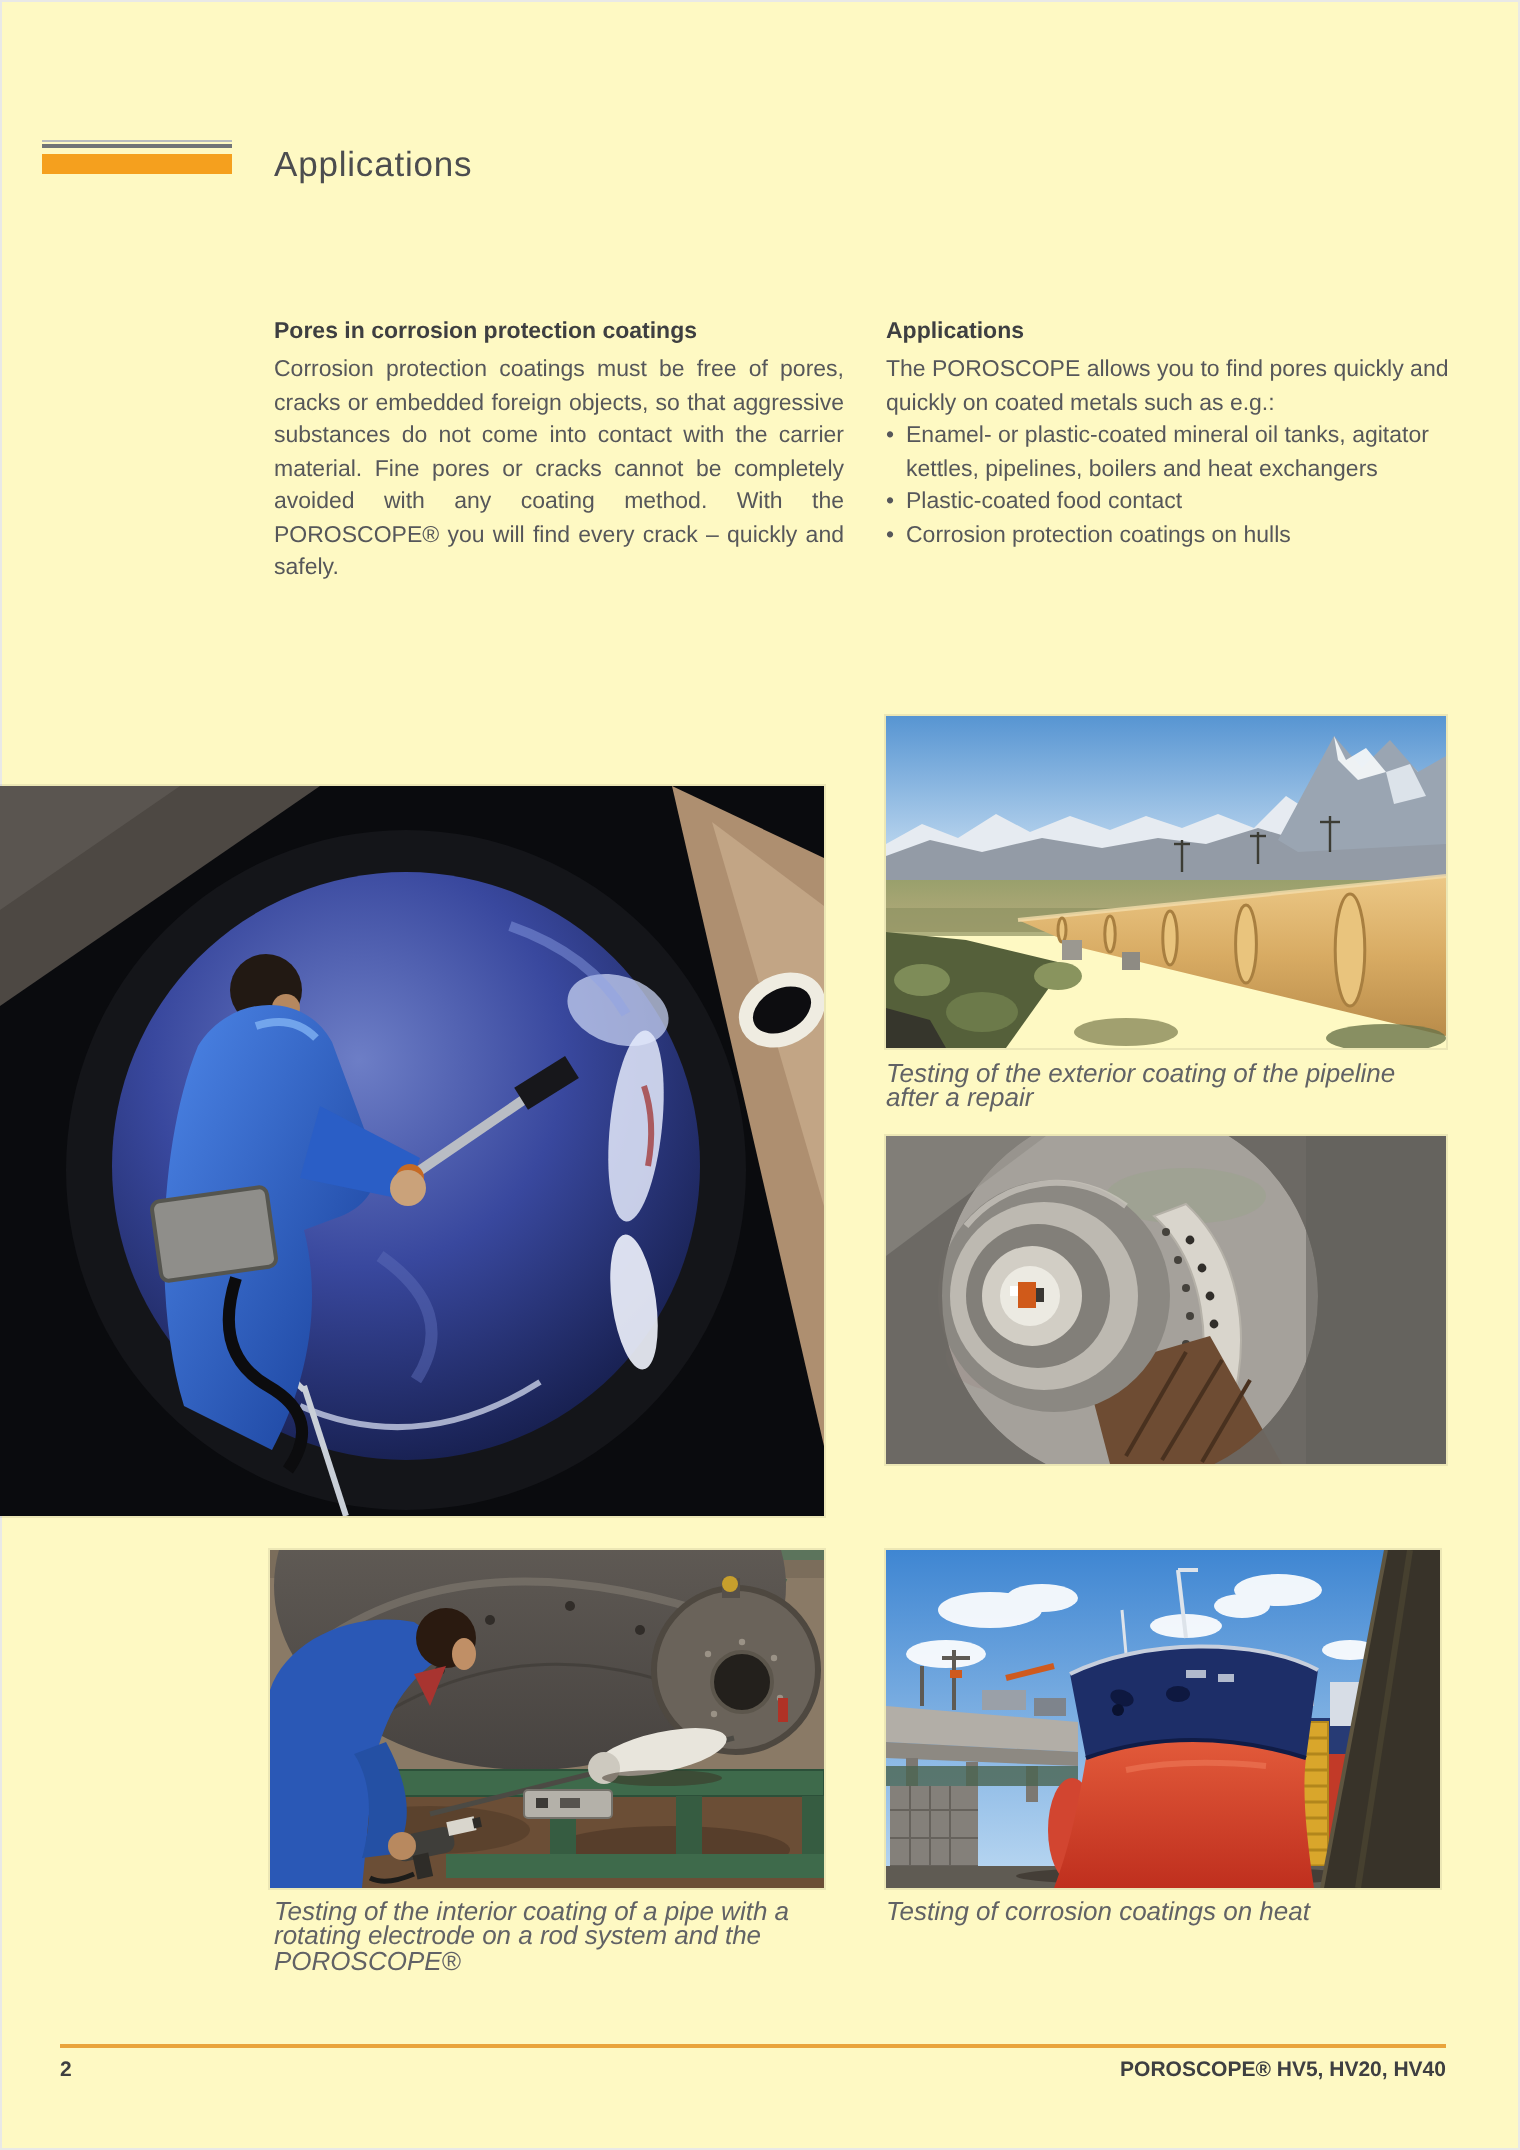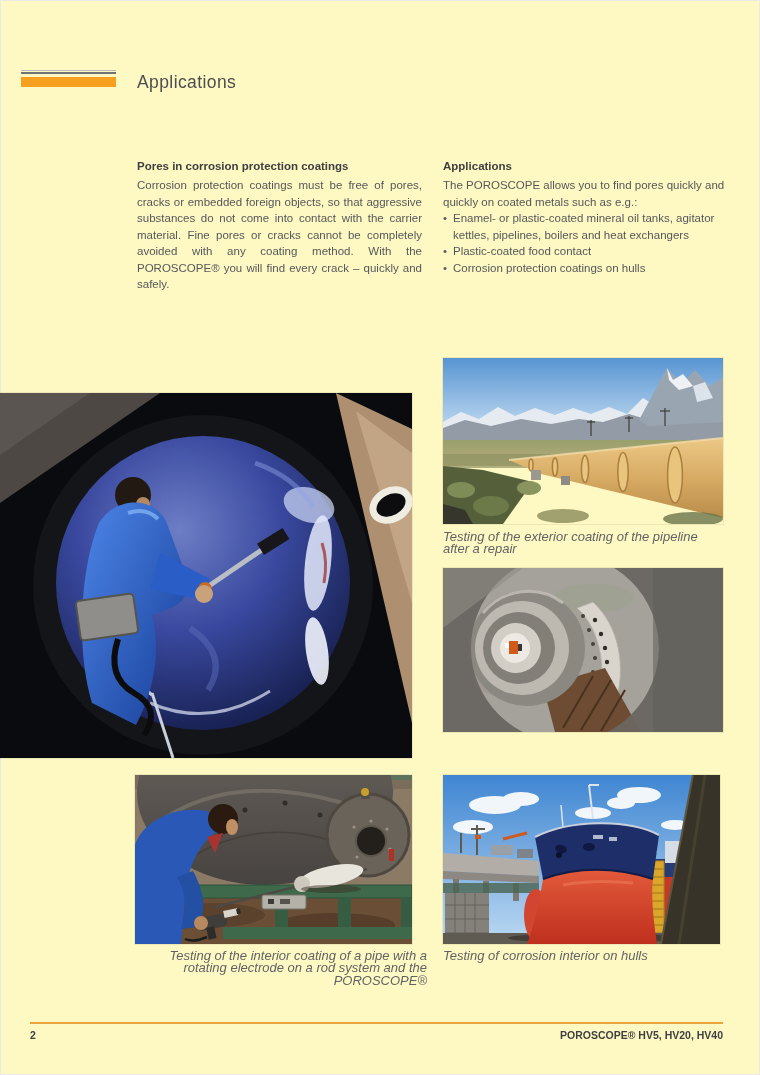--- a/index.html
+++ b/index.html
@@ -30,21 +30,21 @@
   .fig svg{display:block;width:100%;height:100%;}
   .fig-kettle{left:0;top:393px;width:412px;height:365px;}
   .fig-pipeline{left:443px;top:358px;width:280px;height:166px;}
   .fig-pipes{left:443px;top:568px;width:280px;height:164px;}
   .fig-workshop{left:135px;top:775px;width:277px;height:169px;}
   .fig-ship{left:443px;top:775px;width:277px;height:169px;}
   .caption{font-style:italic;font-size:13px;color:#616265;line-height:12.3px;}
   .cap-pipeline{left:443px;top:531px;width:280px;}
   .cap-pipes{left:443px;top:740px;width:280px;}
   .cap-kettle{left:22px;top:770px;width:112px;}
-  .cap-workshop{left:137px;top:950px;width:290px;text-align:right;}
+  .cap-workshop{left:137px;top:950px;width:290px;}
   .cap-ship{left:443px;top:950px;width:280px;}
   
   .footer-rule{left:30px;top:1022px;width:693px;height:2px;background:#E9A43C;}
   .footer-page{left:30px;top:1029px;font-size:10.5px;font-weight:bold;color:#3E3F41;}
   .footer-product{top:1029px;right:37px;font-size:10.5px;font-weight:bold;color:#3E3F41;}
 </style>
 </head>
 <body>
 
 <div class="page">
@@ -370,19 +370,19 @@
       <ellipse cx="118" cy="74" rx="6" ry="4" fill="#0e1840" transform="rotate(20 118 74)"></ellipse>
       <ellipse cx="146" cy="72" rx="6" ry="4" fill="#0e1840"></ellipse>
       <circle cx="116" cy="80" r="3" fill="#0a1230"></circle>
       <rect x="150" y="60" width="10" height="4" fill="#c2cad8" opacity="0.9"></rect>
       <rect x="166" y="62" width="8" height="4" fill="#c2cad8" opacity="0.9"></rect>
       <polygon points="250,0 277,0 277,169 218,169" fill="#383329"></polygon>
       <line x1="250" y1="0" x2="218" y2="169" stroke="#5e5540" stroke-width="2"></line>
       <line x1="262" y1="0" x2="236" y2="169" stroke="#46402f" stroke-width="3"></line>
     </svg>
   </div>
-  <div class="abs caption cap-ship">Testing of corrosion interior on hulls</div>
+  <div class="abs caption cap-ship">Testing of corrosion coatings on heat</div>
 
   <div class="abs footer-rule"></div>
   <div class="abs footer-page">2</div>
   <div class="abs footer-product">POROSCOPE® HV5, HV20, HV40</div>
 
 </div>
 
 </body></html>

